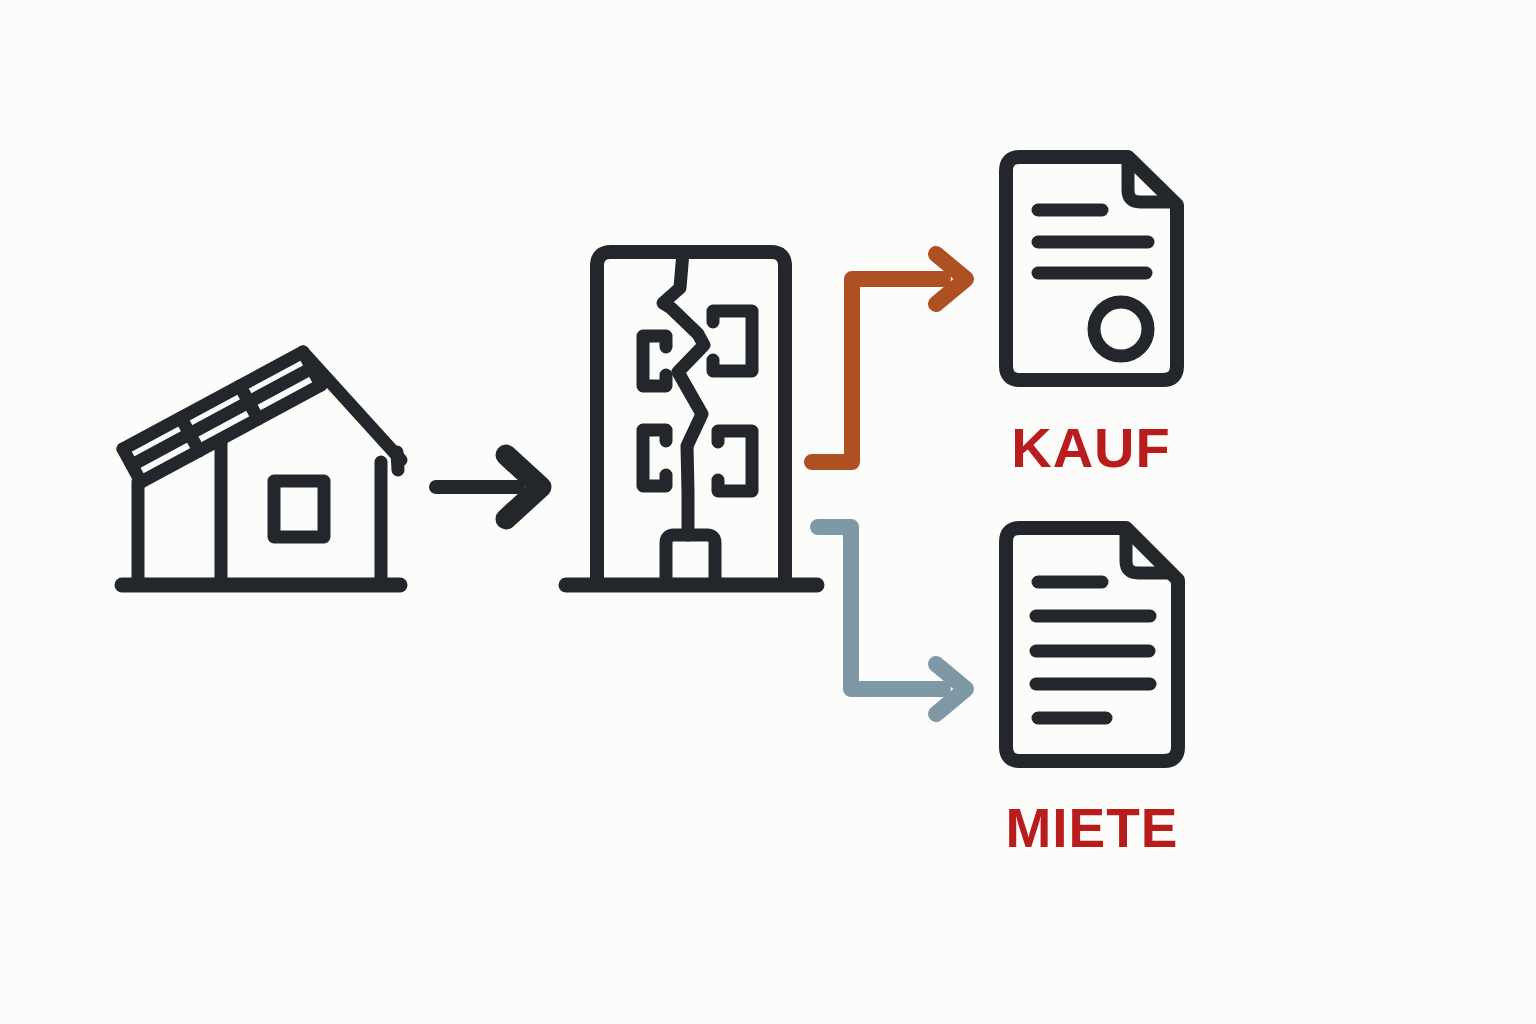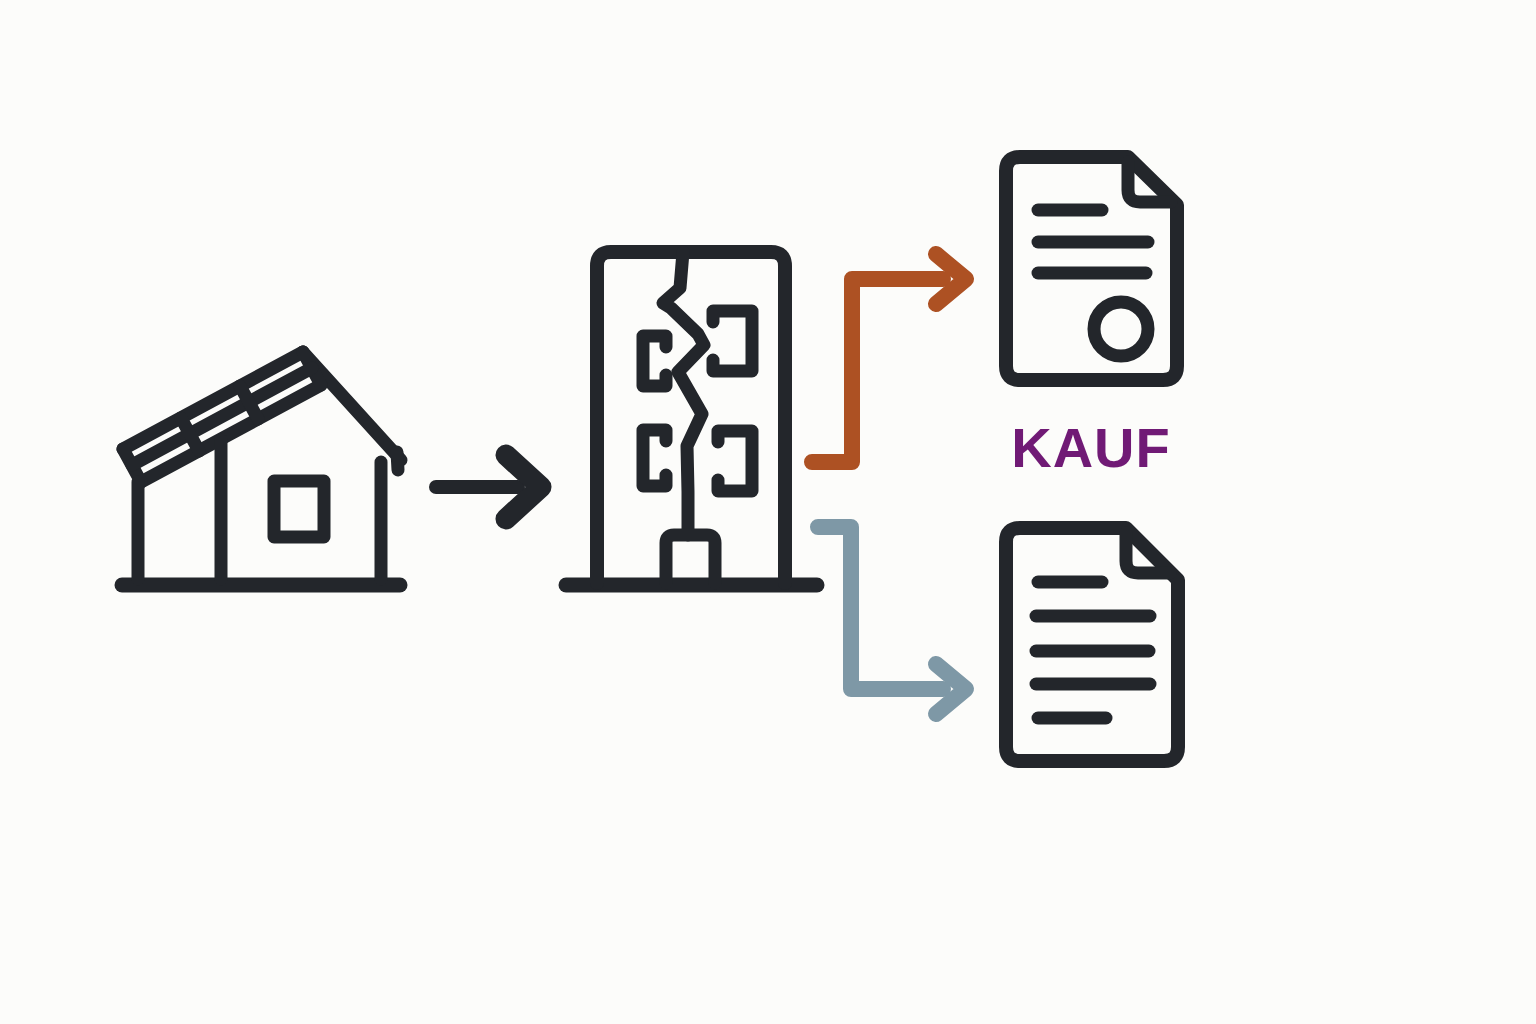--- a/index.html
+++ b/index.html
@@ -8,21 +8,21 @@
     overflow: hidden;
     font-family: "Liberation Sans", sans-serif;
     background: #fcfcfa;
   }
   .canvas { position: relative; width: 1536px; height: 1024px; }
   .canvas svg { position: absolute; left: 0; top: 0; }
   g.stroke-group { fill: none; stroke-linecap: round; stroke-linejoin: round; }
   .label {
     position: absolute;
     font-weight: 700;
-    color: #701a75;
+    color: #b91c1c;
     text-align: center;
     letter-spacing: 1px;
     line-height: 1;
     user-select: none;
   }
   .label.insolvenz { left: 455px; top: 642px; width: 410px; font-size: 63px; }
   .label.kauf      { left: 991px; top: 420px; width: 200px; font-size: 56px; }
   .label.miete     { left: 992px; top: 801px; width: 200px; font-size: 55px; }
 </style>
 </head>
@@ -90,13 +90,14 @@
       <path d="M 1126 533 L 1126 561 Q 1126 573 1138 573 L 1170 573"></path>
       <path d="M 1038 582 H 1102"></path>
       <path d="M 1036 616 H 1150"></path>
       <path d="M 1036 651 H 1149"></path>
       <path d="M 1036 684 H 1150"></path>
       <path d="M 1038 718 H 1106"></path>
     </g>
   </svg>
 
   <div class="label kauf">KAUF</div>
+  <div class="label miete">MIETE</div>
 </div>
 
 </body></html>

